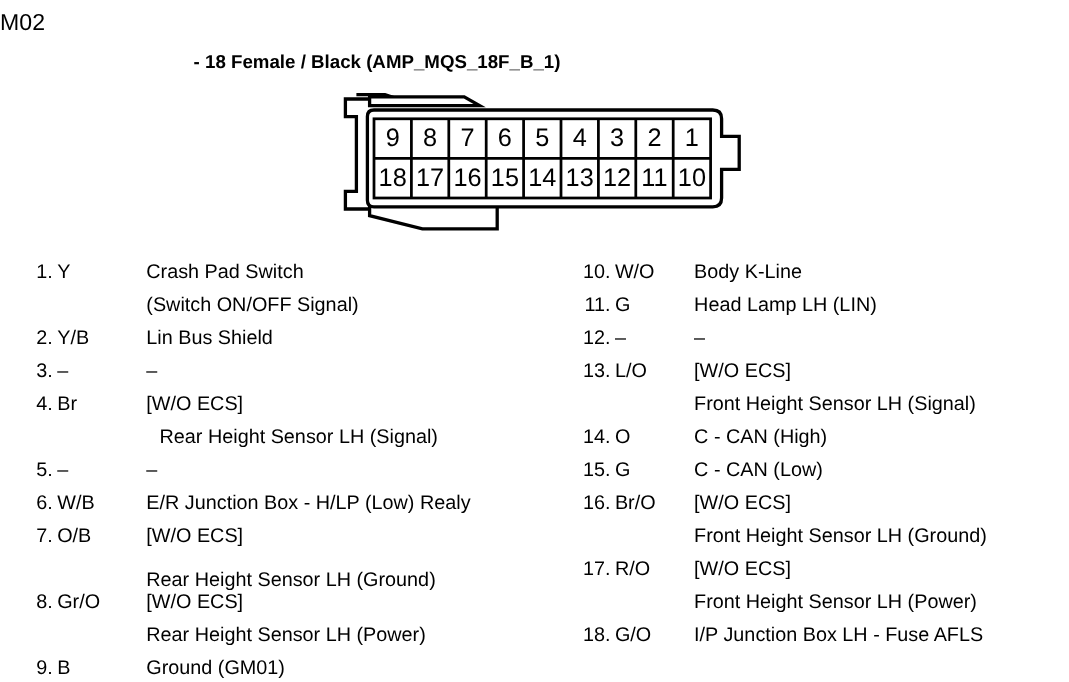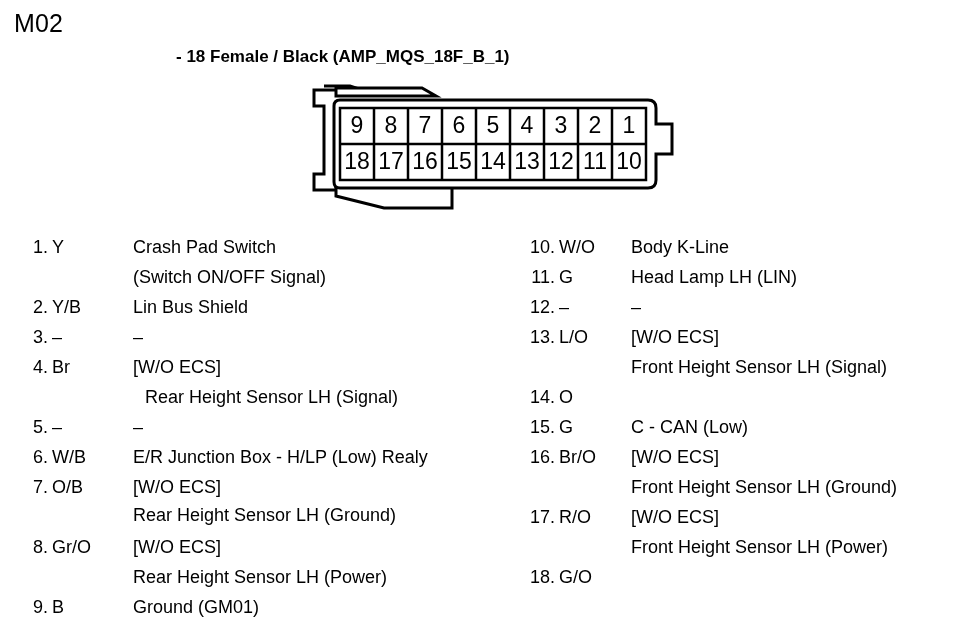--- a/index.html
+++ b/index.html
@@ -15,23 +15,23 @@
     font-family: "Liberation Sans", sans-serif;
     color: #000000;
     -webkit-font-smoothing: antialiased;
   }
 
   
   #header-block { position: absolute; left: 0; top: 0; width: 972px; height: 80px; }
 
   #module-code {
     position: absolute;
-    left: 14px;
+    left: 0;
     top: 9px;
-    font-size: 25px;
+    font-size: 21px;
     font-weight: 400;
     letter-spacing: .1px;
     white-space: nowrap;
   }
   #module-title {
     position: absolute;
     left: 157px;
     top: 8px;
     font-size: 22px;
     font-weight: 400;
@@ -212,21 +212,21 @@
       <div class="pin-row" style="top: 210px;">
         <div class="pin-line pin-num">6.</div>
         <div class="pin-line pin-color">W/B</div>
         <div class="pin-line pin-desc">E/R Junction Box - H/LP (Low) Realy</div>
       </div>
       <div class="pin-row" style="top: 240px;">
         <div class="pin-line pin-num">7.</div>
         <div class="pin-line pin-color">O/B</div>
         <div class="pin-line pin-desc">[W/O ECS]</div>
       </div>
-      <div class="pin-desc-second" style="top: 268px;">Rear Height Sensor LH (Ground)</div>
+      <div class="pin-desc-second" style="top: 280px;">Rear Height Sensor LH (Ground)</div>
       <div class="pin-row" style="top: 300px;">
         <div class="pin-line pin-num">8.</div>
         <div class="pin-line pin-color">Gr/O</div>
         <div class="pin-line pin-desc">[W/O ECS]</div>
       </div>
       <div class="pin-desc-second" style="top: 330px; text-align: right;">Rear Height Sensor LH (Power)</div>
       <div class="pin-row" style="top: 360px;">
         <div class="pin-line pin-num">9.</div>
         <div class="pin-line pin-color">B</div>
         <div class="pin-line pin-desc">Ground (GM01)</div>
@@ -250,20 +250,21 @@
       </div>
       <div class="pin-row" style="top: 90px;">
         <div class="pin-line pin-num">13.</div>
         <div class="pin-line pin-color">L/O</div>
         <div class="pin-line pin-desc">[W/O ECS]</div>
       </div>
       <div class="pin-desc-second" style="top: 120px;">Front Height Sensor LH (Signal)</div>
       <div class="pin-row" style="top: 150px;">
         <div class="pin-line pin-num">14.</div>
         <div class="pin-line pin-color">O</div>
+        <div class="pin-line pin-desc">C - CAN (High)</div>
       </div>
       <div class="pin-row" style="top: 180px;">
         <div class="pin-line pin-num">15.</div>
         <div class="pin-line pin-color">G</div>
         <div class="pin-line pin-desc">C - CAN (Low)</div>
       </div>
       <div class="pin-row" style="top: 210px;">
         <div class="pin-line pin-num">16.</div>
         <div class="pin-line pin-color">Br/O</div>
         <div class="pin-line pin-desc">[W/O ECS]</div>
@@ -271,15 +272,16 @@
       <div class="pin-desc-second" style="top: 240px;">Front Height Sensor LH (Ground)</div>
       <div class="pin-row" style="top: 270px;">
         <div class="pin-line pin-num">17.</div>
         <div class="pin-line pin-color">R/O</div>
         <div class="pin-line pin-desc">[W/O ECS]</div>
       </div>
       <div class="pin-desc-second" style="top: 300px;">Front Height Sensor LH (Power)</div>
       <div class="pin-row" style="top: 330px;">
         <div class="pin-line pin-num">18.</div>
         <div class="pin-line pin-color">G/O</div>
+        <div class="pin-line pin-desc">I/P Junction Box LH - Fuse AFLS</div>
       </div>
     </div>
 </div>
 
 </body></html>

